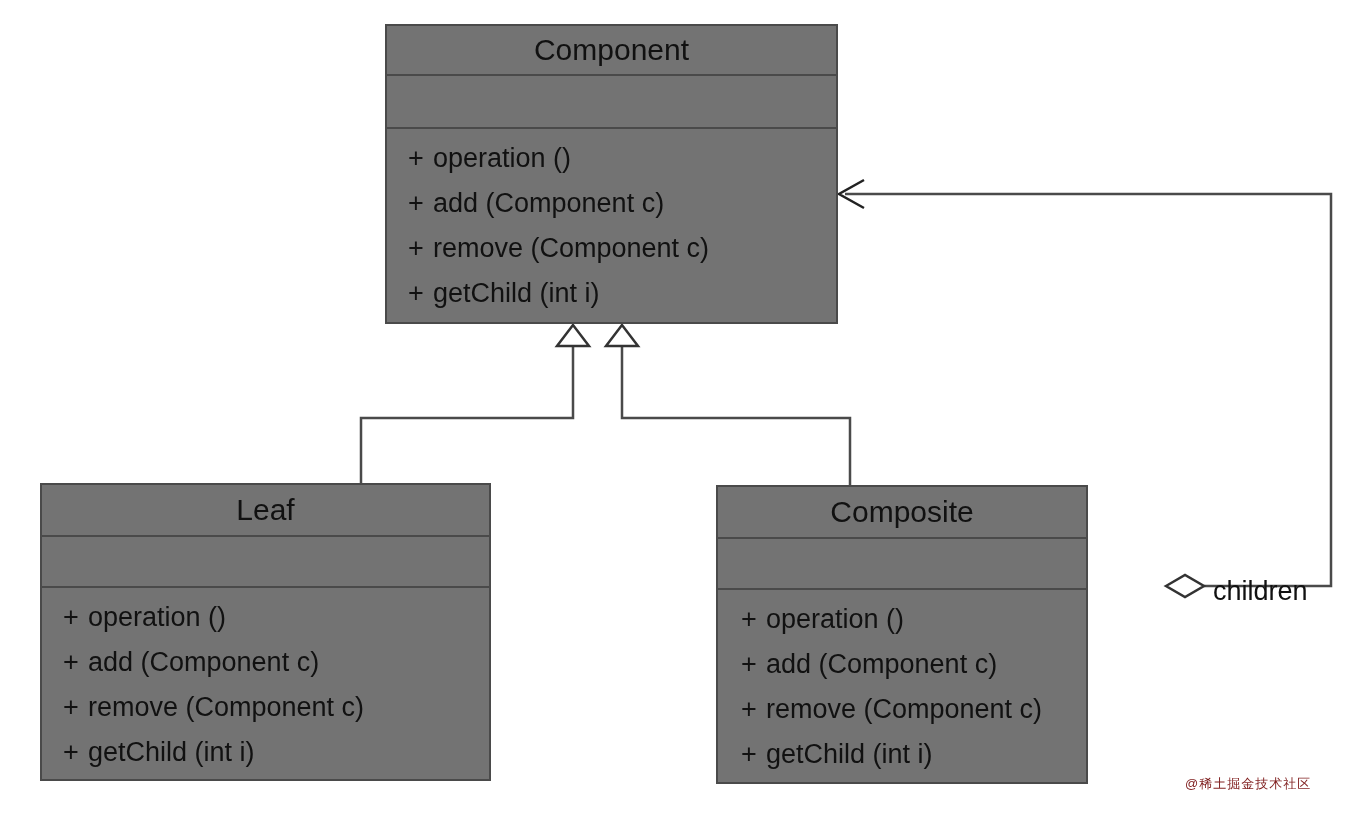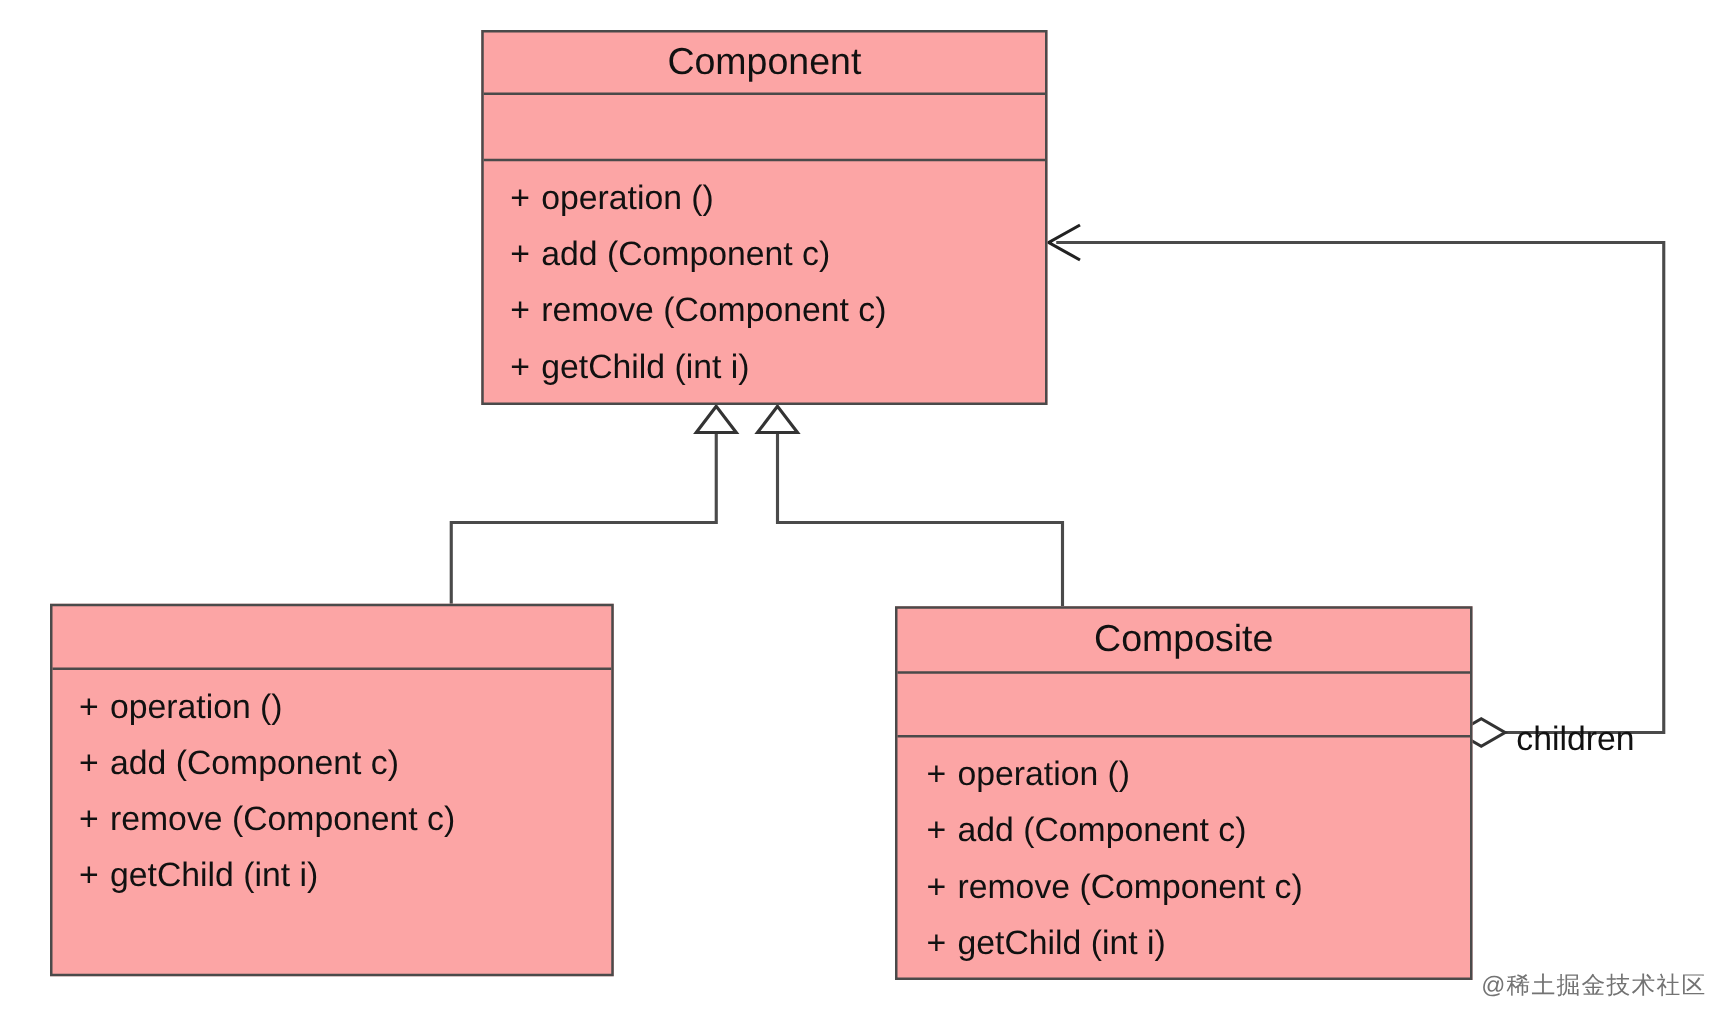--- a/index.html
+++ b/index.html
@@ -19,21 +19,21 @@
     position: absolute;
     left: 0;
     top: 0;
     width: 1372px;
     height: 826px;
   }
   .uml-class {
     position: absolute;
     box-sizing: border-box;
     border: 2px solid #4a4a4a;
-    background: #fca5a5;
+    background: #737373;
     display: flex;
     flex-direction: column;
   }
   .class-name-row {
     box-sizing: border-box;
     border-bottom: 2px solid #4a4a4a;
     display: flex;
     align-items: center;
     justify-content: center;
     color: #111111;
@@ -57,42 +57,42 @@
     text-align: center;
   }
   .edge-label {
     position: absolute;
     color: #111111;
     white-space: nowrap;
     margin-top: 46px;
   }
   .watermark {
     position: absolute;
-    color: #737373;
+    color: #7f1d1d;
     white-space: nowrap;
-    font-size: 19px;
+    font-size: 13px;
     letter-spacing: 1px;
   }
 
   
   #cls-component { left: 385px; top: 24px; width: 453px; height: 300px; }
   #cls-component .class-name-row { height: 50px; font-size: 30px; }
   #cls-component .class-attrs-row { height: 53px; }
   #cls-component .op-line { font-size: 27px; line-height: 45px; padding-left: 12px; }
   #cls-component .op-vis { width: 34px; }
 
   
   #cls-leaf { left: 40px; top: 483px; width: 451px; height: 298px; }
   #cls-leaf .class-name-row { height: 52px; font-size: 30px; }
   #cls-leaf .class-attrs-row { height: 51px; }
   #cls-leaf .op-line { font-size: 27px; line-height: 45px; padding-left: 12px; }
   #cls-leaf .op-vis { width: 34px; }
 
   
-  #cls-composite { left: 716px; top: 485px; width: 462px; height: 299px; }
+  #cls-composite { left: 716px; top: 485px; width: 372px; height: 299px; }
   #cls-composite .class-name-row { height: 52px; font-size: 30px; }
   #cls-composite .class-attrs-row { height: 51px; }
   #cls-composite .op-line { font-size: 27px; line-height: 45px; padding-left: 14px; }
   #cls-composite .op-vis { width: 34px; }
 
   #label-children { left: 1213px; top: 530px; font-size: 27px; }
   #watermark-jue { left: 1185px; top: 775px; }
 </style>
 </head>
 <body>
@@ -135,20 +135,21 @@
         <span>remove (Component c)</span>
       </div>
       <div class="op-line">
         <span class="op-vis">+</span>
         <span>getChild (int i)</span>
       </div>
     </div>
   </div>
 
   <div class="uml-class" id="cls-leaf">
+    <div class="class-name-row">Leaf</div>
     <div class="class-attrs-row"></div>
     <div class="class-ops-row">
       <div class="op-line">
         <span class="op-vis">+</span>
         <span>operation ()</span>
       </div>
       <div class="op-line">
         <span class="op-vis">+</span>
         <span>add (Component c)</span>
       </div>

